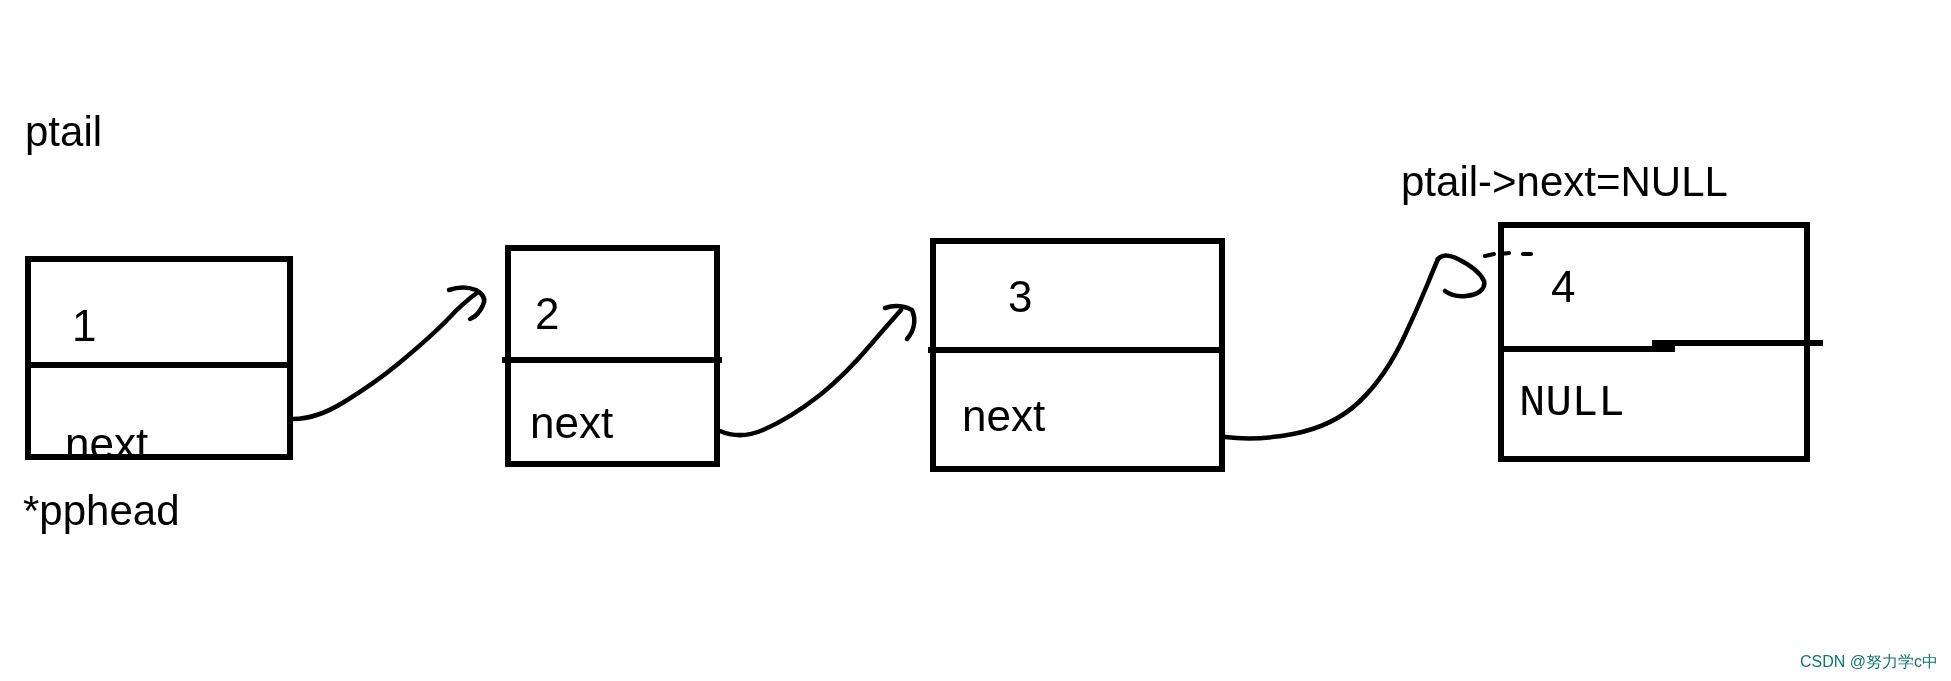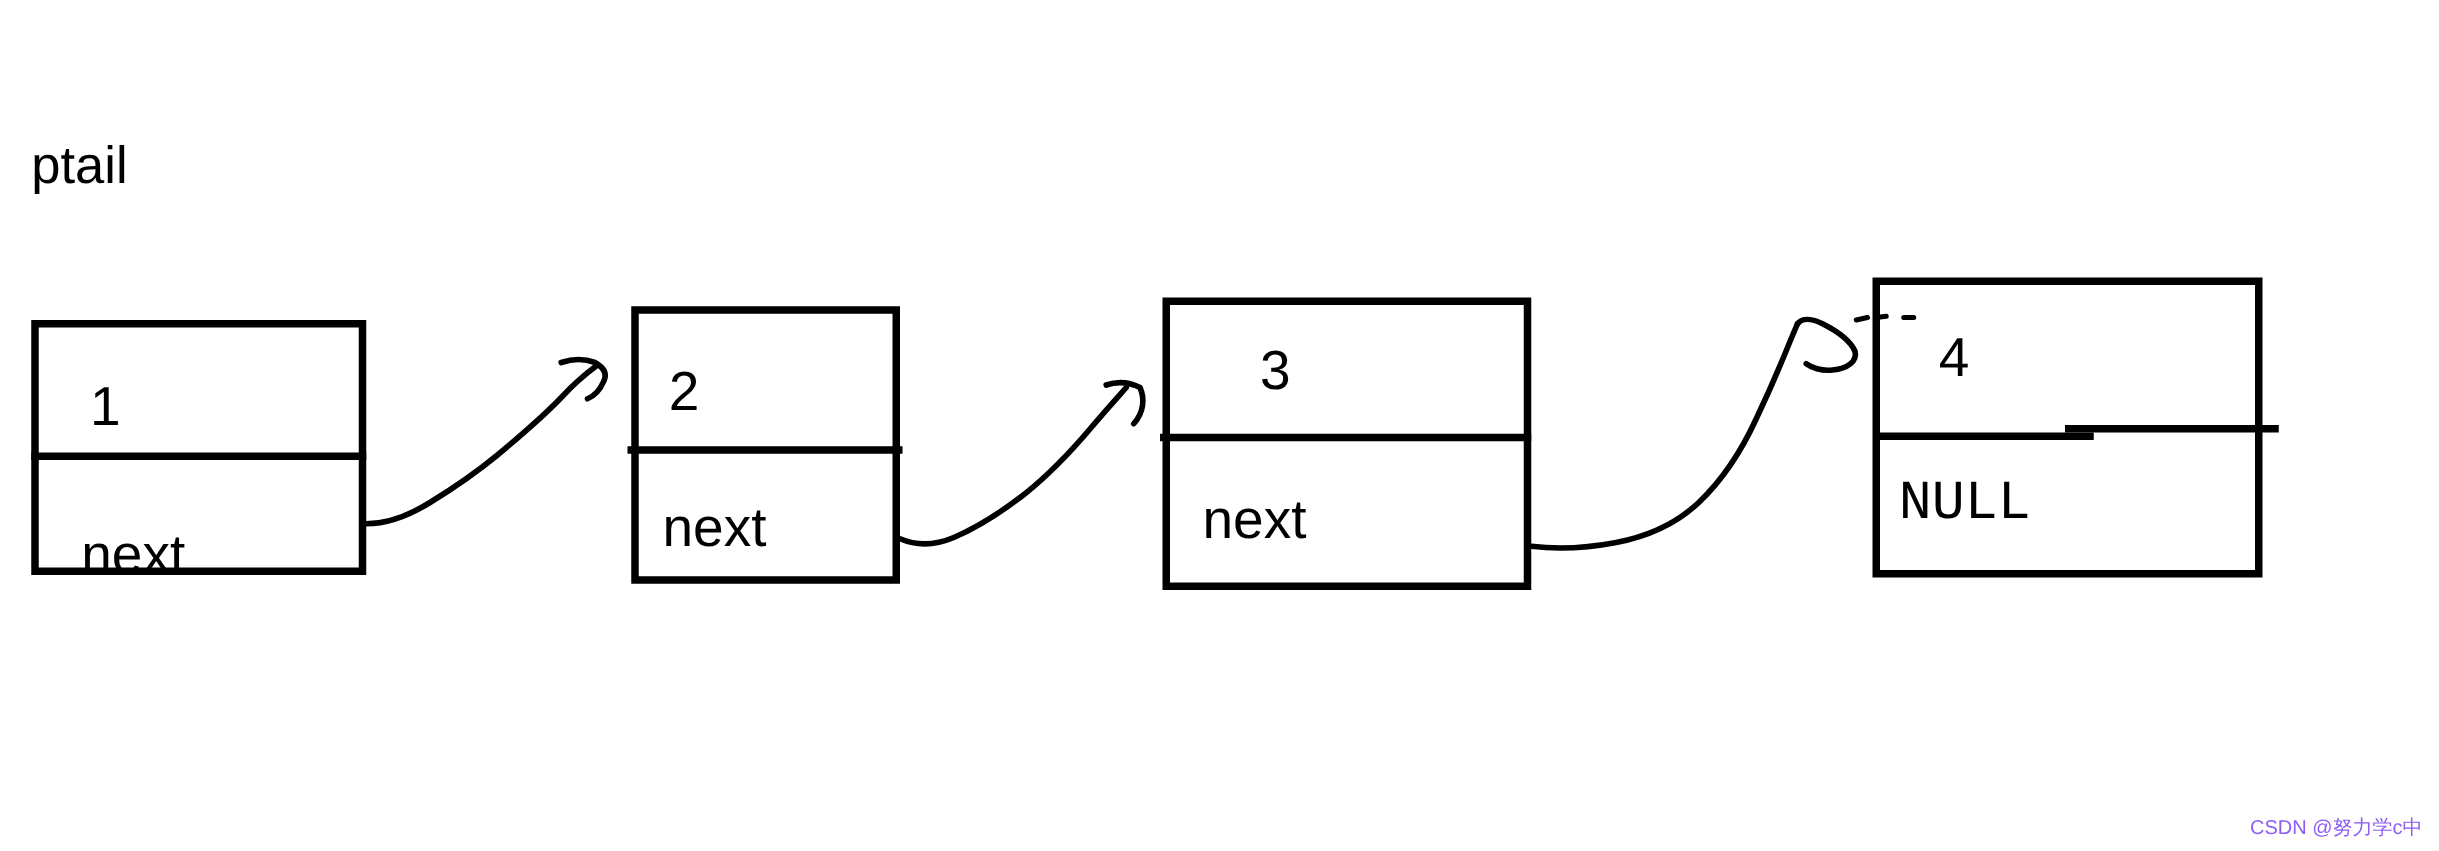--- a/index.html
+++ b/index.html
@@ -75,30 +75,32 @@
     width: 1951px;
     height: 681px;
     pointer-events: none;
   }
 
   .watermark {
     position: absolute;
     right: 13px;
     bottom: 8px;
     font-size: 16px;
-    color: #8b5cf6;
+    color: #0f766e;
     white-space: nowrap;
   }
 </style>
 </head>
 <body>
 
 <div class="canvas">
 
   <div class="freelabel lbl-ptail">ptail</div>
+  <div class="freelabel lbl-pphead">*pphead</div>
+  <div class="freelabel lbl-tailnull">ptail-&gt;next=NULL</div>
 
   <div class="node n1">
     <div class="divider"></div>
     <span class="val">1</span>
     <span class="ptr">next</span>
   </div>
 
   <div class="node n2">
     <div class="divider"></div>
     <span class="val">2</span>

